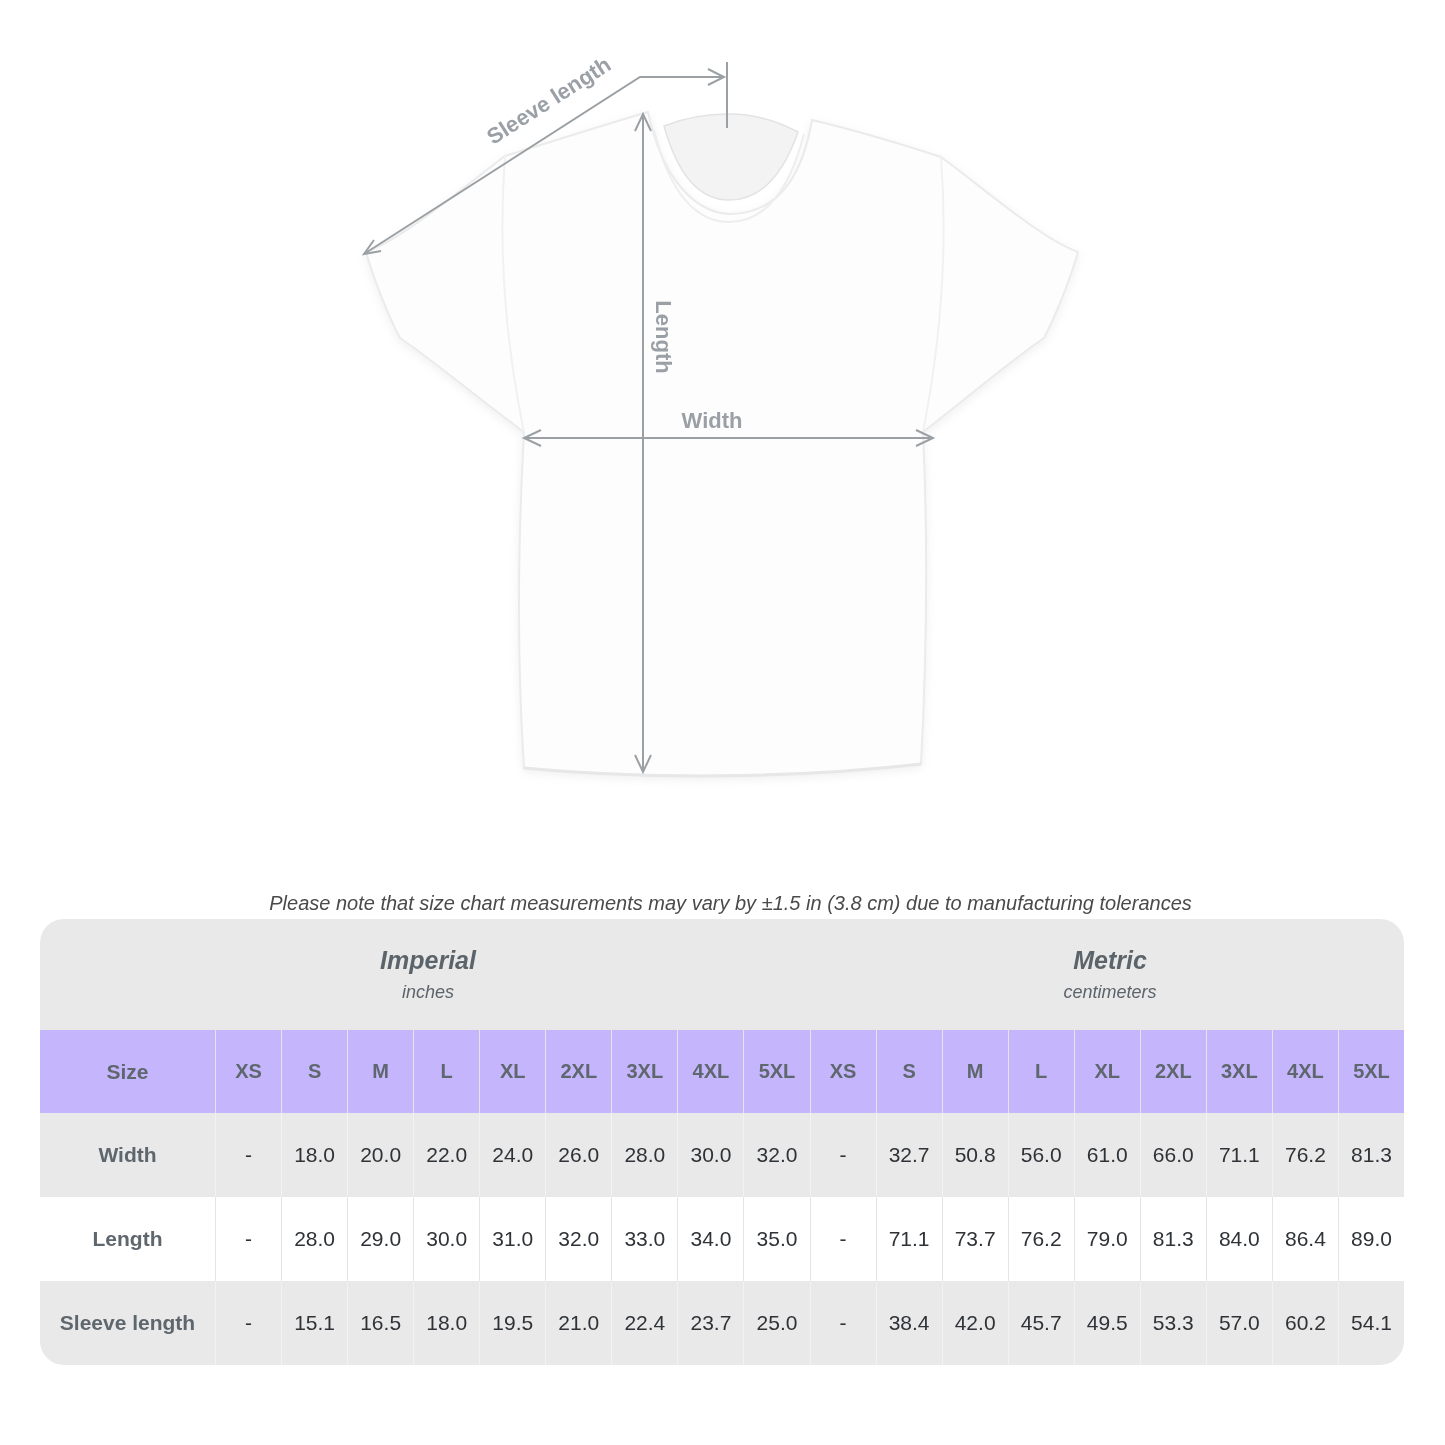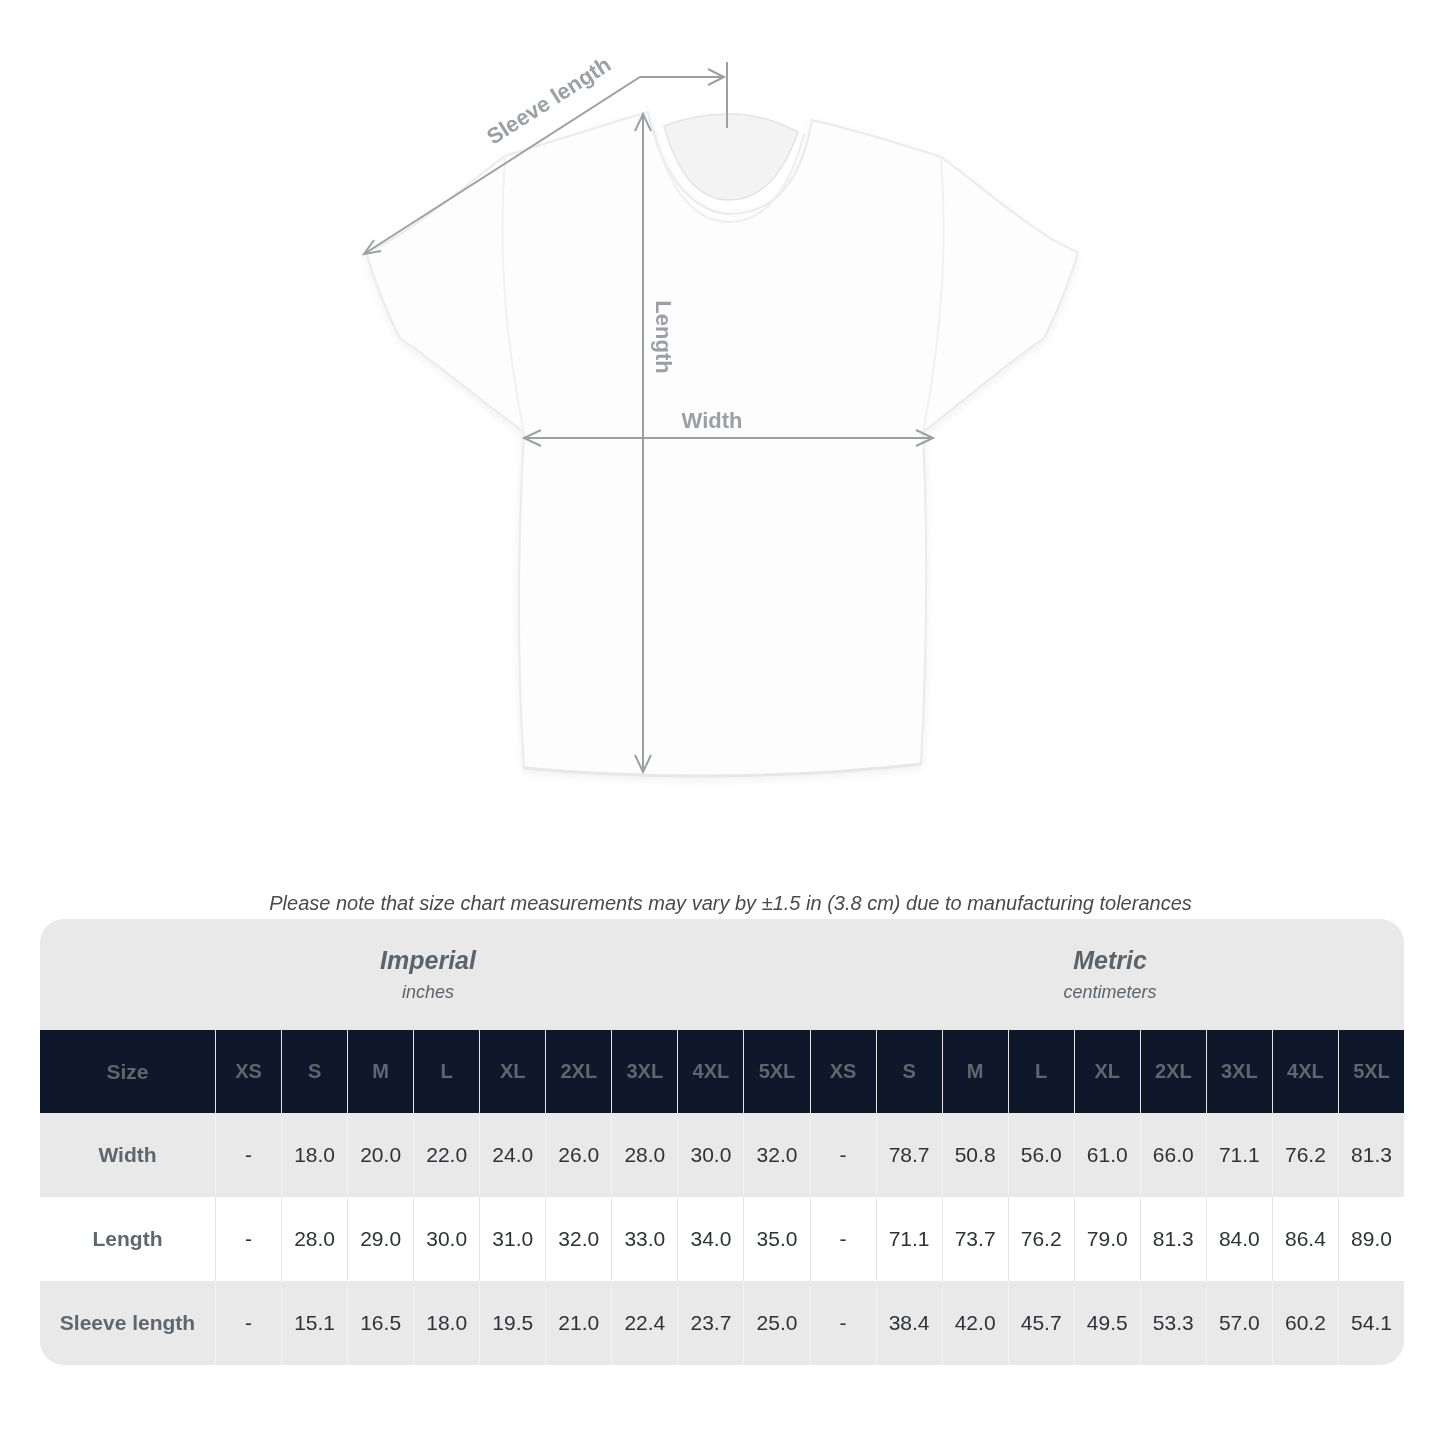--- a/index.html
+++ b/index.html
@@ -37,21 +37,21 @@
   .unit-group {
     display:flex; flex-direction:column; align-items:center; justify-content:center;
     gap:7px; color:#5c646b;
   }
   .unit-group.imperial { width:776px; }
   .unit-group.metric   { width:588px; }
   .unit-label    { font-size:25px; font-weight:bold; font-style:italic; }
   .unit-sublabel { font-size:18px; font-style:italic; }
 
   .t-row { display:grid; grid-template-columns:175px repeat(18,1fr); }
-  .t-row.header  { height:83px; background:#0f172a; }
+  .t-row.header  { height:83px; background:#c4b5fd; }
   .t-row.body    { height:84px; }
   .t-row.r-white { background:#ffffff; }
   .t-row.r-gray  { background:#e9e9e9; }
 
   .cell { display:flex; align-items:center; justify-content:center; }
   .t-row.header .cell + .cell,
   .t-row.r-white .cell + .cell { border-left:1px solid #e4e4e4; }
   .t-row.r-gray  .cell + .cell { border-left:1px solid #f2f2f2; }
 
   .cell.rowlabel { font-weight:bold; color:#5f676e; font-size:21px; }
@@ -152,21 +152,21 @@
       <div class="cell val">-</div>
       <div class="cell val">18.0</div>
       <div class="cell val">20.0</div>
       <div class="cell val">22.0</div>
       <div class="cell val">24.0</div>
       <div class="cell val">26.0</div>
       <div class="cell val">28.0</div>
       <div class="cell val">30.0</div>
       <div class="cell val">32.0</div>
       <div class="cell val">-</div>
-      <div class="cell val">78.7</div>
+      <div class="cell val">32.7</div>
       <div class="cell val">50.8</div>
       <div class="cell val">56.0</div>
       <div class="cell val">61.0</div>
       <div class="cell val">66.0</div>
       <div class="cell val">71.1</div>
       <div class="cell val">76.2</div>
       <div class="cell val">81.3</div>
     </div>
 
     <div class="t-row body r-white">

